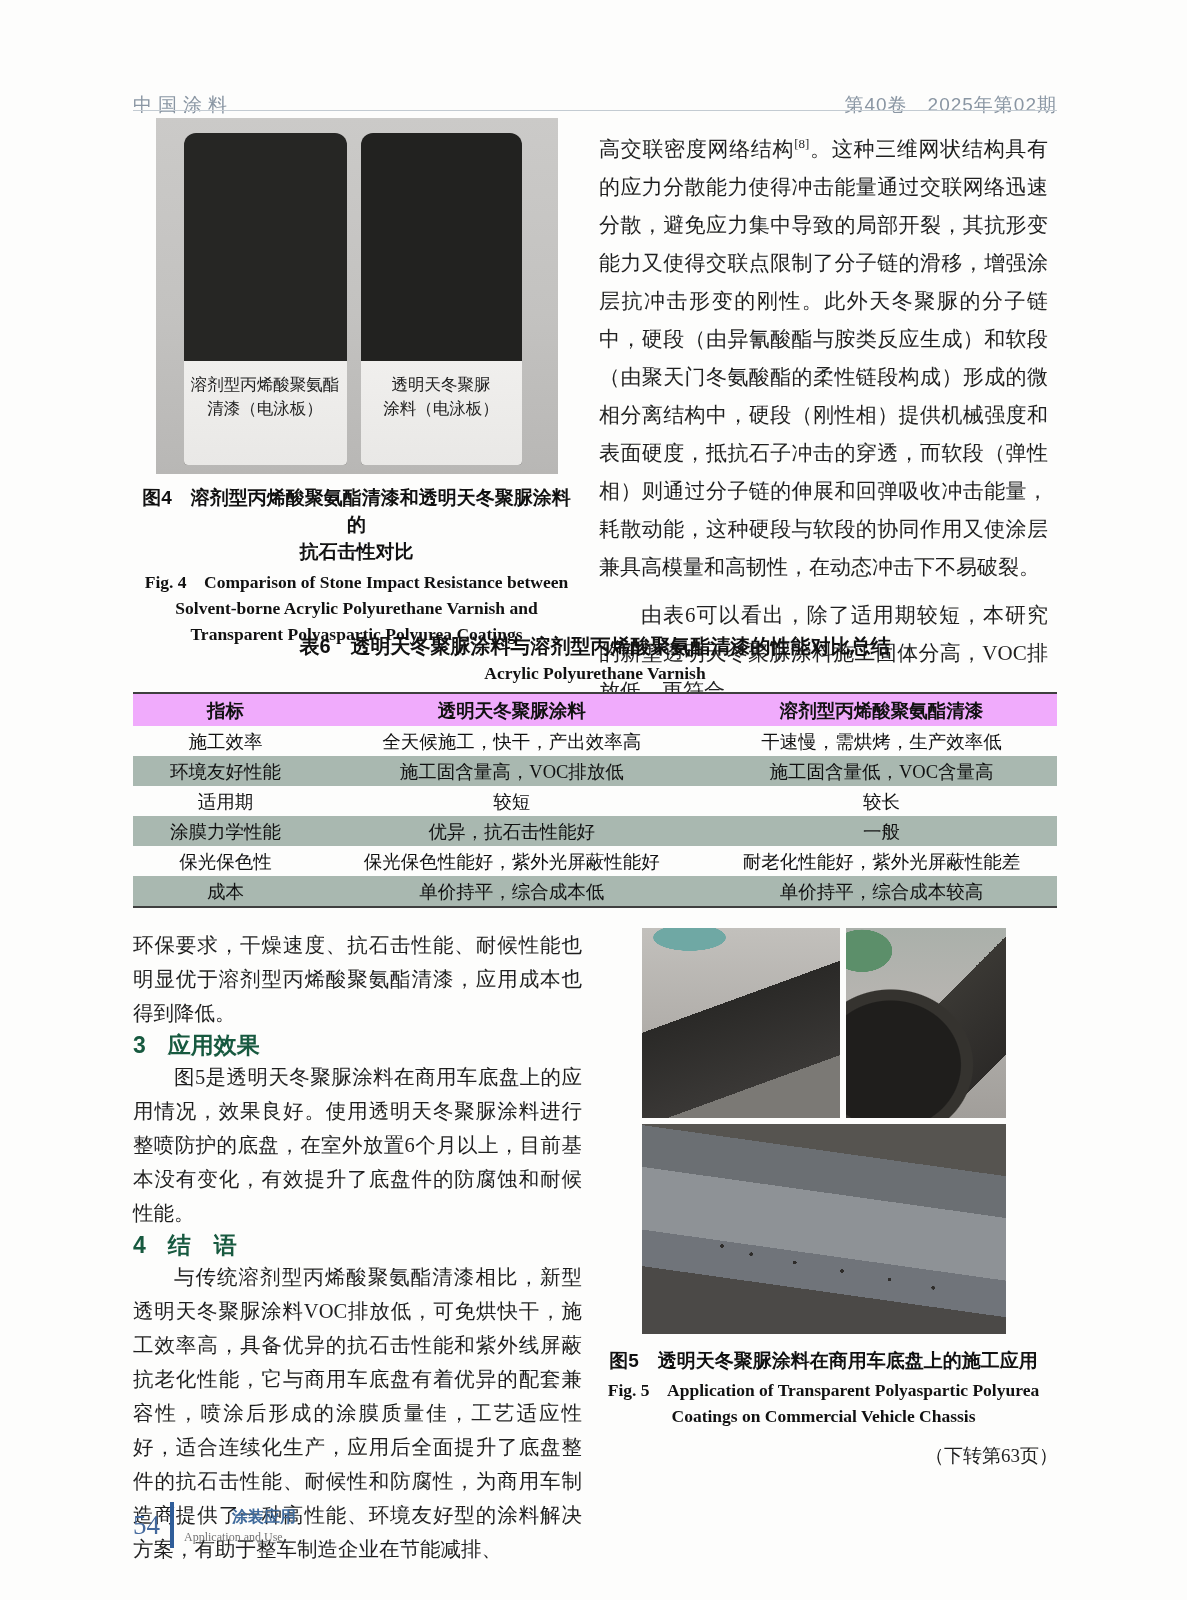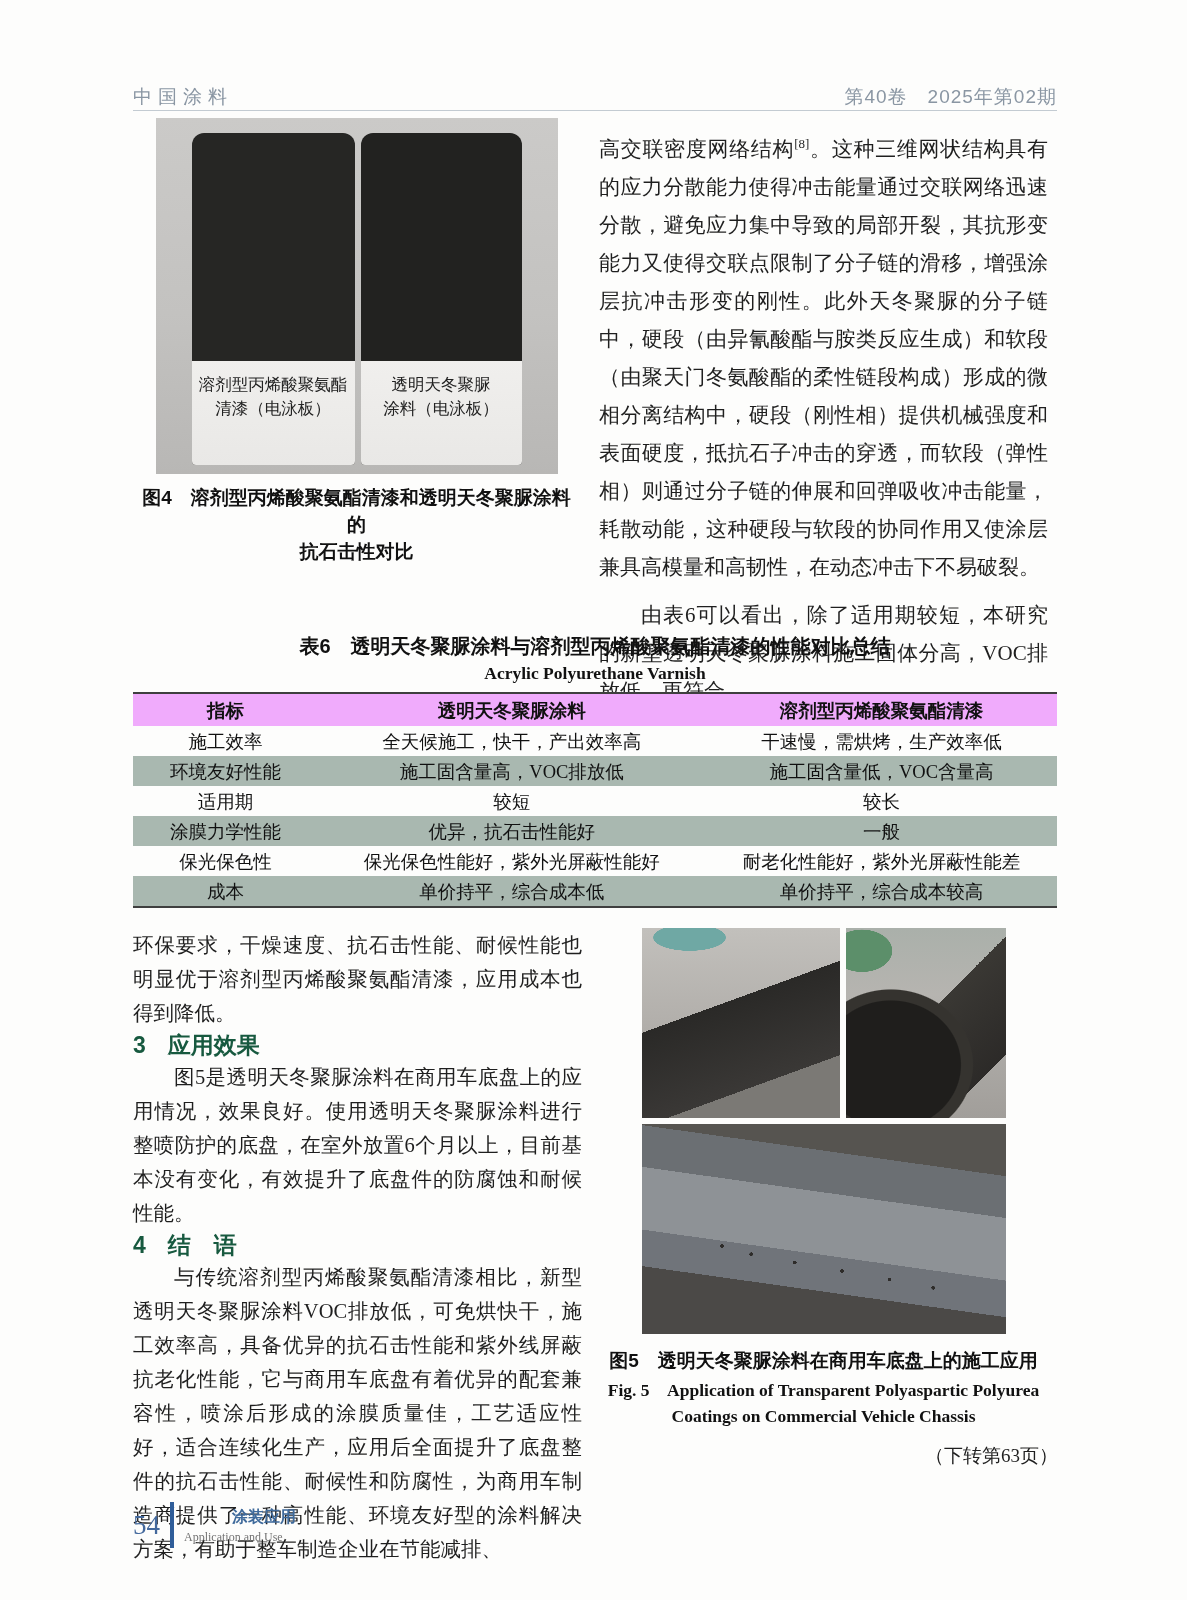--- a/index.html
+++ b/index.html
@@ -3,30 +3,30 @@
 <meta charset="utf-8">
 <style>
   html,body{margin:0;padding:0;background:#e8e8e8;}
   .page{position:relative;width:1187px;height:1600px;margin:0 auto;background:#fdfdfc;
         font-family:"Liberation Serif","DejaVu Serif",serif;color:#1f1f1f;overflow:hidden;}
 
   
   .pg-header{position:absolute;left:133px;top:84px;width:924px;display:flex;
              justify-content:space-between;align-items:flex-end;
              font-family:"Liberation Sans","DejaVu Sans",sans-serif;color:#8a96a3;font-size:19px;}
-  .pg-header .journal{letter-spacing:6px;}
+  .pg-header .journal{letter-spacing:6px;margin-top:8px;}
   .pg-header .issue{letter-spacing:1px;}
   .pg-rule{position:absolute;left:133px;top:110px;width:924px;height:1px;background:#c3cbd2;}
 
   
   .fig4{position:absolute;left:133px;top:118px;width:447px;}
   .fig4-photo{position:relative;width:402px;height:356px;margin:0 auto;
               background:linear-gradient(180deg,#cbcac8 0%,#c3c2c0 55%,#b8b7b5 100%);}
   .panel{position:absolute;top:15px;height:332px;border-radius:12px 12px 4px 4px;overflow:hidden;}
-  .panel-left{left:36px;width:163px;
+  .panel-left{left:28px;width:163px;
       background-color:#262624;
       background-image:
         linear-gradient(105deg,rgba(255,255,255,0.05) 0%,rgba(255,255,255,0) 45%),
         radial-gradient(circle 6px at 15% 28%,#8b8b86 60%,transparent 62%),
         radial-gradient(circle 4px at 55% 22%,#7d7d78 60%,transparent 62%),
         radial-gradient(circle 9px at 35% 36%,#84847f 60%,transparent 62%),
         radial-gradient(circle 7px at 62% 33%,#8b8b86 60%,transparent 62%),
         radial-gradient(circle 5px at 82% 30%,#7f7f7a 60%,transparent 62%),
         radial-gradient(circle 10px at 24% 46%,#888883 60%,transparent 62%),
         radial-gradient(circle 8px at 50% 44%,#8f8f8a 60%,transparent 62%),
@@ -160,20 +160,25 @@
         <div class="label">
           <span>透明天冬聚脲</span>
           <span>涂料（电泳板）</span>
         </div>
       </div>
     </div>
     <div class="fig4-cap-zh">
       <div>图4　溶剂型丙烯酸聚氨酯清漆和透明天冬聚脲涂料的</div>
       <div>抗石击性对比</div>
     </div>
+    <div class="fig4-cap-en">
+      <div>Fig. 4　Comparison of Stone Impact Resistance between</div>
+      <div>Solvent-borne Acrylic Polyurethane Varnish and</div>
+      <div>Transparent Polyaspartic Polyurea Coatings</div>
+    </div>
   </div>
 
   <div class="rt-text">
     <p><span>高交联密度网络结构</span><sup>[8]</sup><span>。这种三维网状结构具有的应力分散能力使得冲击能量通过交联网络迅速分散，避免应力集中导致的局部开裂，其抗形变能力又使得交联点限制了分子链的滑移，增强涂层抗冲击形变的刚性。此外天冬聚脲的分子链中，硬段（由异氰酸酯与胺类反应生成）和软段（由聚天门冬氨酸酯的柔性链段构成）形成的微相分离结构中，硬段（刚性相）提供机械强度和表面硬度，抵抗石子冲击的穿透，而软段（弹性相）则通过分子链的伸展和回弹吸收冲击能量，耗散动能，这种硬段与软段的协同作用又使涂层兼具高模量和高韧性，在动态冲击下不易破裂。</span></p>
     <p class="ind">由表6可以看出，除了适用期较短，本研究的新型透明天冬聚脲涂料施工固体分高，VOC排放低，更符合</p>
   </div>
 
   <div class="tbl">
     <div class="tbl-title-zh">表6　透明天冬聚脲涂料与溶剂型丙烯酸聚氨酯清漆的性能对比总结</div>
     <div class="tbl-title-en">

